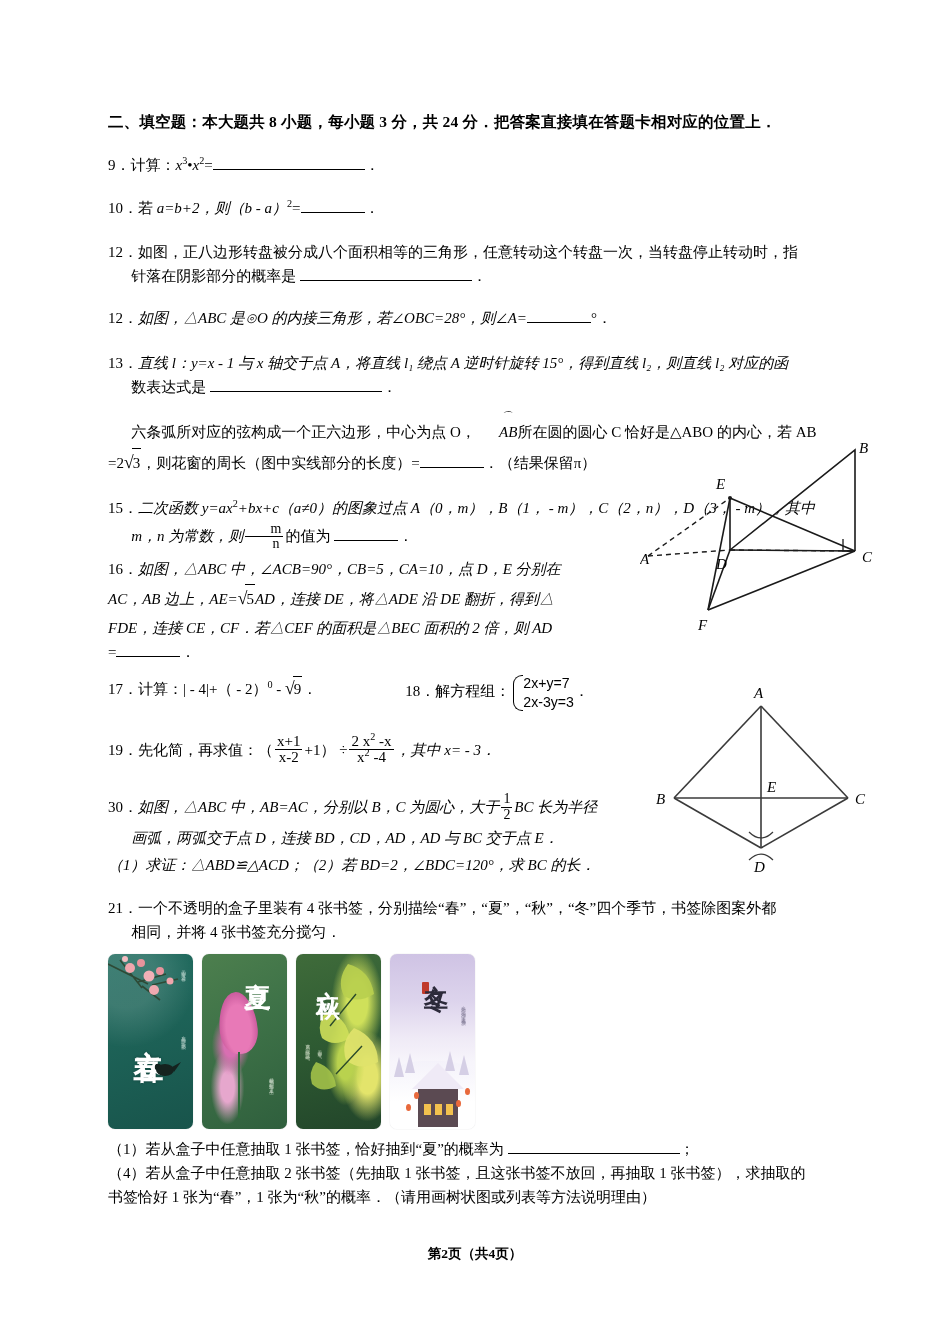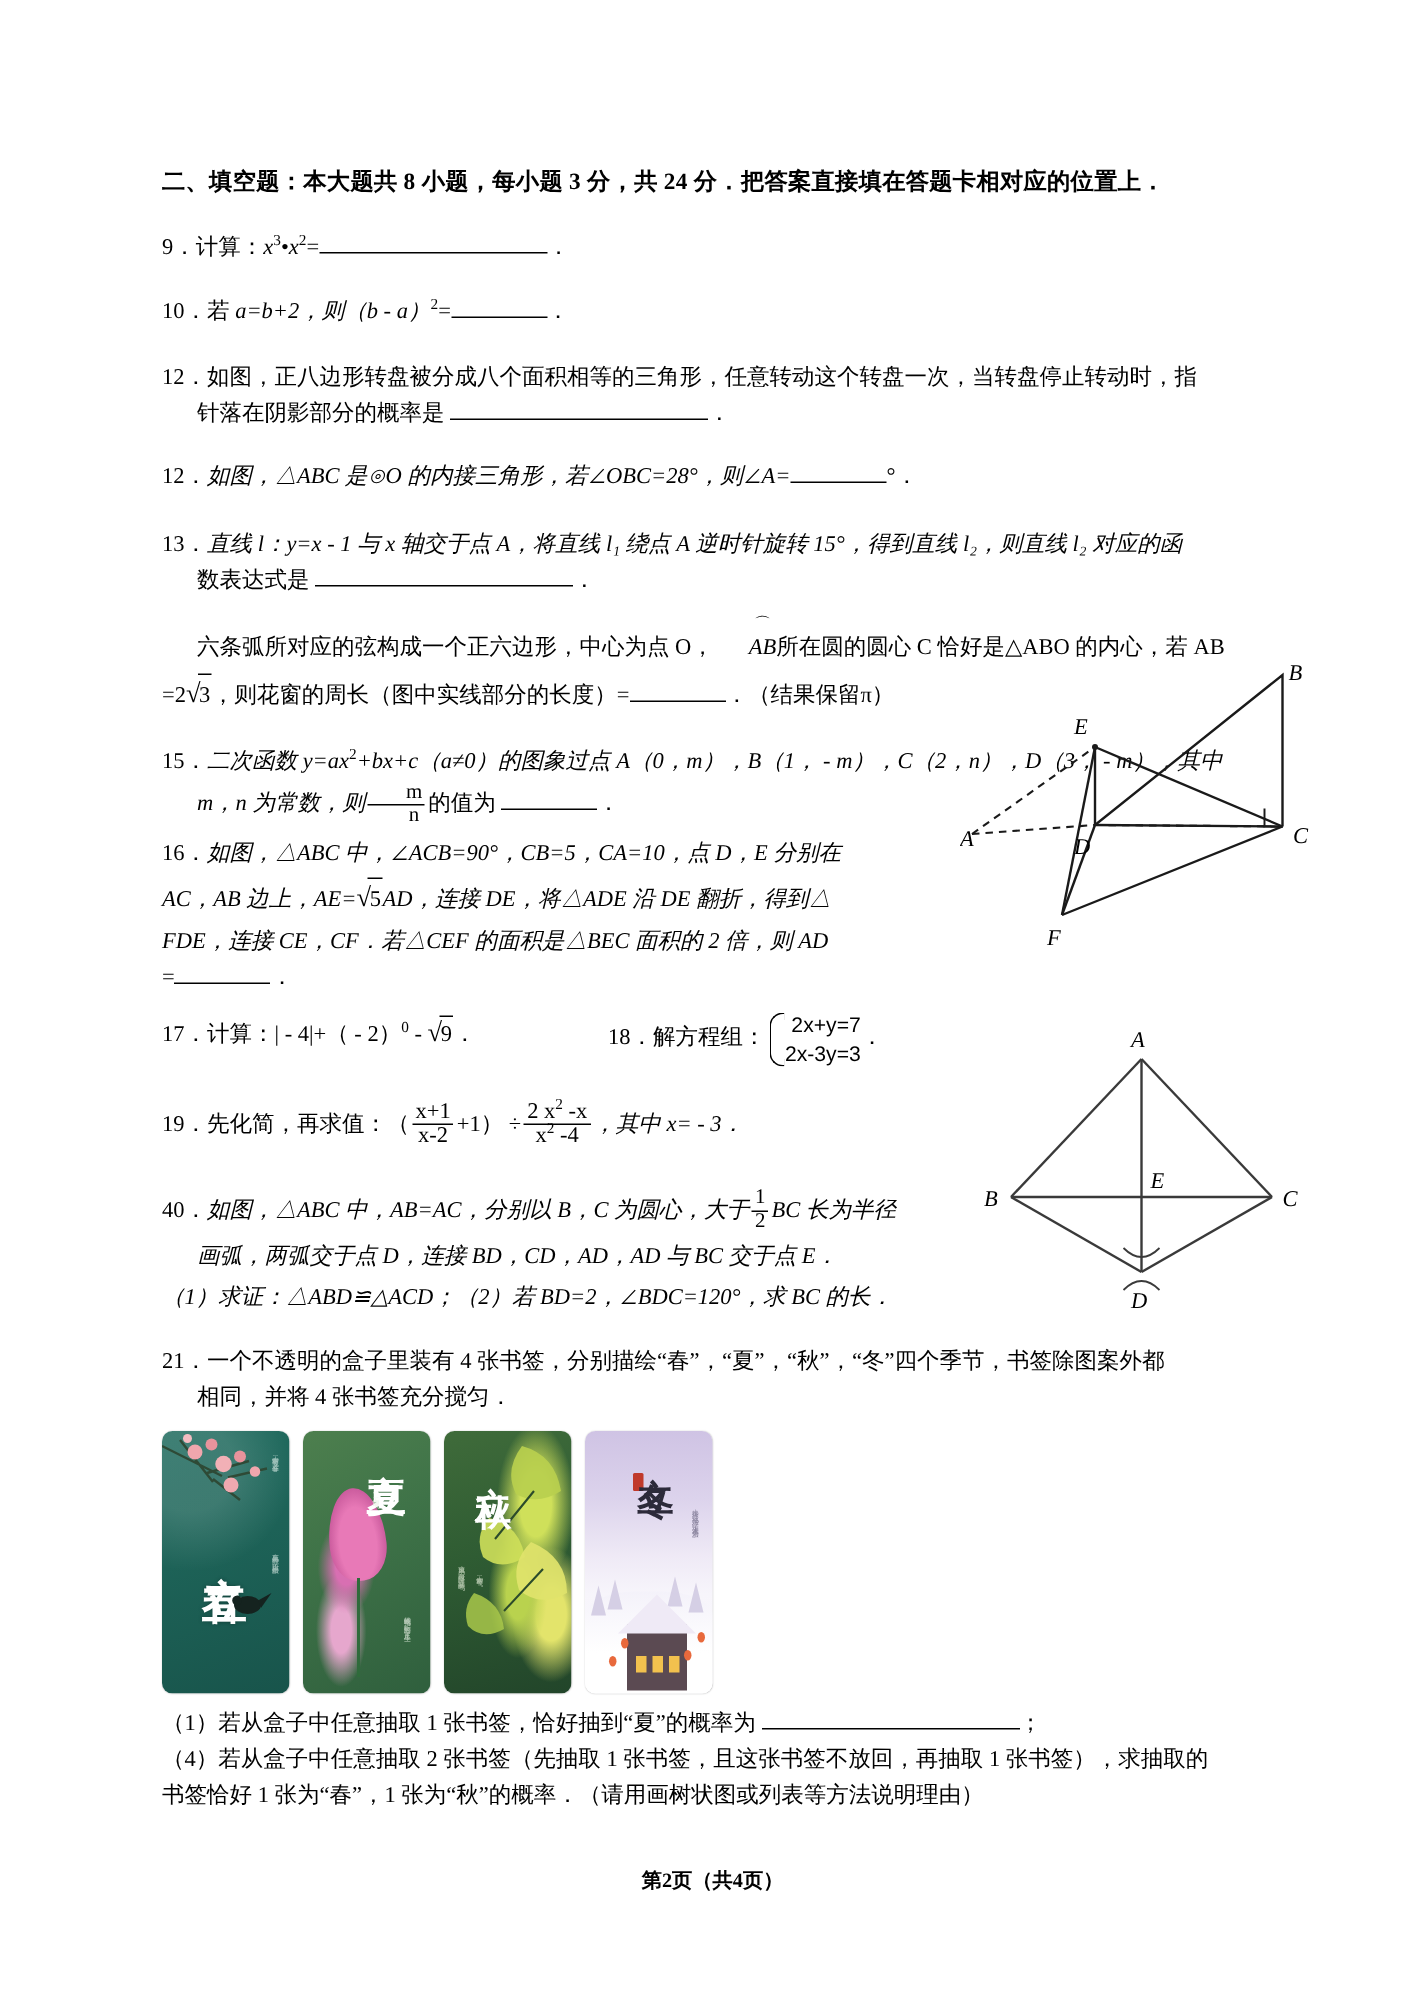--- a/index.html
+++ b/index.html
@@ -82,21 +82,21 @@
   .frac > .de { display: block; border-top: 1px solid #000; padding: 0 2px; }
 
   
   .sys {
     display: inline-block;
     vertical-align: middle;
     position: relative;
     padding-left: 13px;
     font-size: .96em;
     line-height: 1.32;
-    text-align: right;
+    text-align: left;
   }
   .sys::before {
     content: "";
     position: absolute;
     left: 3px; top: 1px; bottom: 1px;
     width: 9px;
     border: 1px solid #000;
     border-right: none;
     border-radius: 9px 0 0 9px;
   }
@@ -304,21 +304,21 @@
       <div>
         <span>18．</span><span>解方程组：</span><span class="sys"><span class="row">2x+y=7</span><span class="row">2x-3y=3</span></span><span>．</span>
       </div>
     </div>
 
     <div class="q" style="margin-top:20px; line-height:2.4">
       <span>19．</span><span>先化简，再求值：</span><span>（</span><span class="frac" style="font-size:1em"><span class="nu">x+1</span><span class="de">x-2</span></span><span>+1）</span>&nbsp;<span>÷</span><span class="frac" style="font-size:1em"><span class="nu"><span>2 x</span><sup>2</sup><span> -x</span></span><span class="de"><span>x</span><sup>2</sup><span> -4</span></span></span><span class="it">，其中 x= - 3．</span>
     </div>
 
     <div class="q" style="margin-top:22px; width:520px">
-      <span class="ind0" style="line-height:2.3"><span>40．</span><span class="it">如图，△ABC 中，AB=AC，分别以 B，C 为圆心，大于</span><span class="frac"><span class="nu">1</span><span class="de">2</span></span><span class="it">BC 长为半径</span></span>
+      <span class="ind0" style="line-height:2.3"><span>30．</span><span class="it">如图，△ABC 中，AB=AC，分别以 B，C 为圆心，大于</span><span class="frac"><span class="nu">1</span><span class="de">2</span></span><span class="it">BC 长为半径</span></span>
       <span class="ind" style="line-height:1.9"><span class="it">画弧，两弧交于点 D，连接 BD，CD，AD，AD 与 BC 交于点 E．</span></span>
       <span class="ind0"><span class="it">（1）求证：△ABD≌△ACD；（2）若 BD=2，∠BDC=120°，求 BC 的长．</span></span>
     </div>
 
     <div class="q" style="">
       <span class="ind0"><span>21．</span><span>一个不透明的盒子里装有 4 张书签，分别描绘“春”，“夏”，“秋”，“冬”四个季节，书签除图案外都</span></span>
       <span class="ind"><span>相同，并将 4 张书签充分搅匀．</span></span>
 
       <div class="cards">
 

